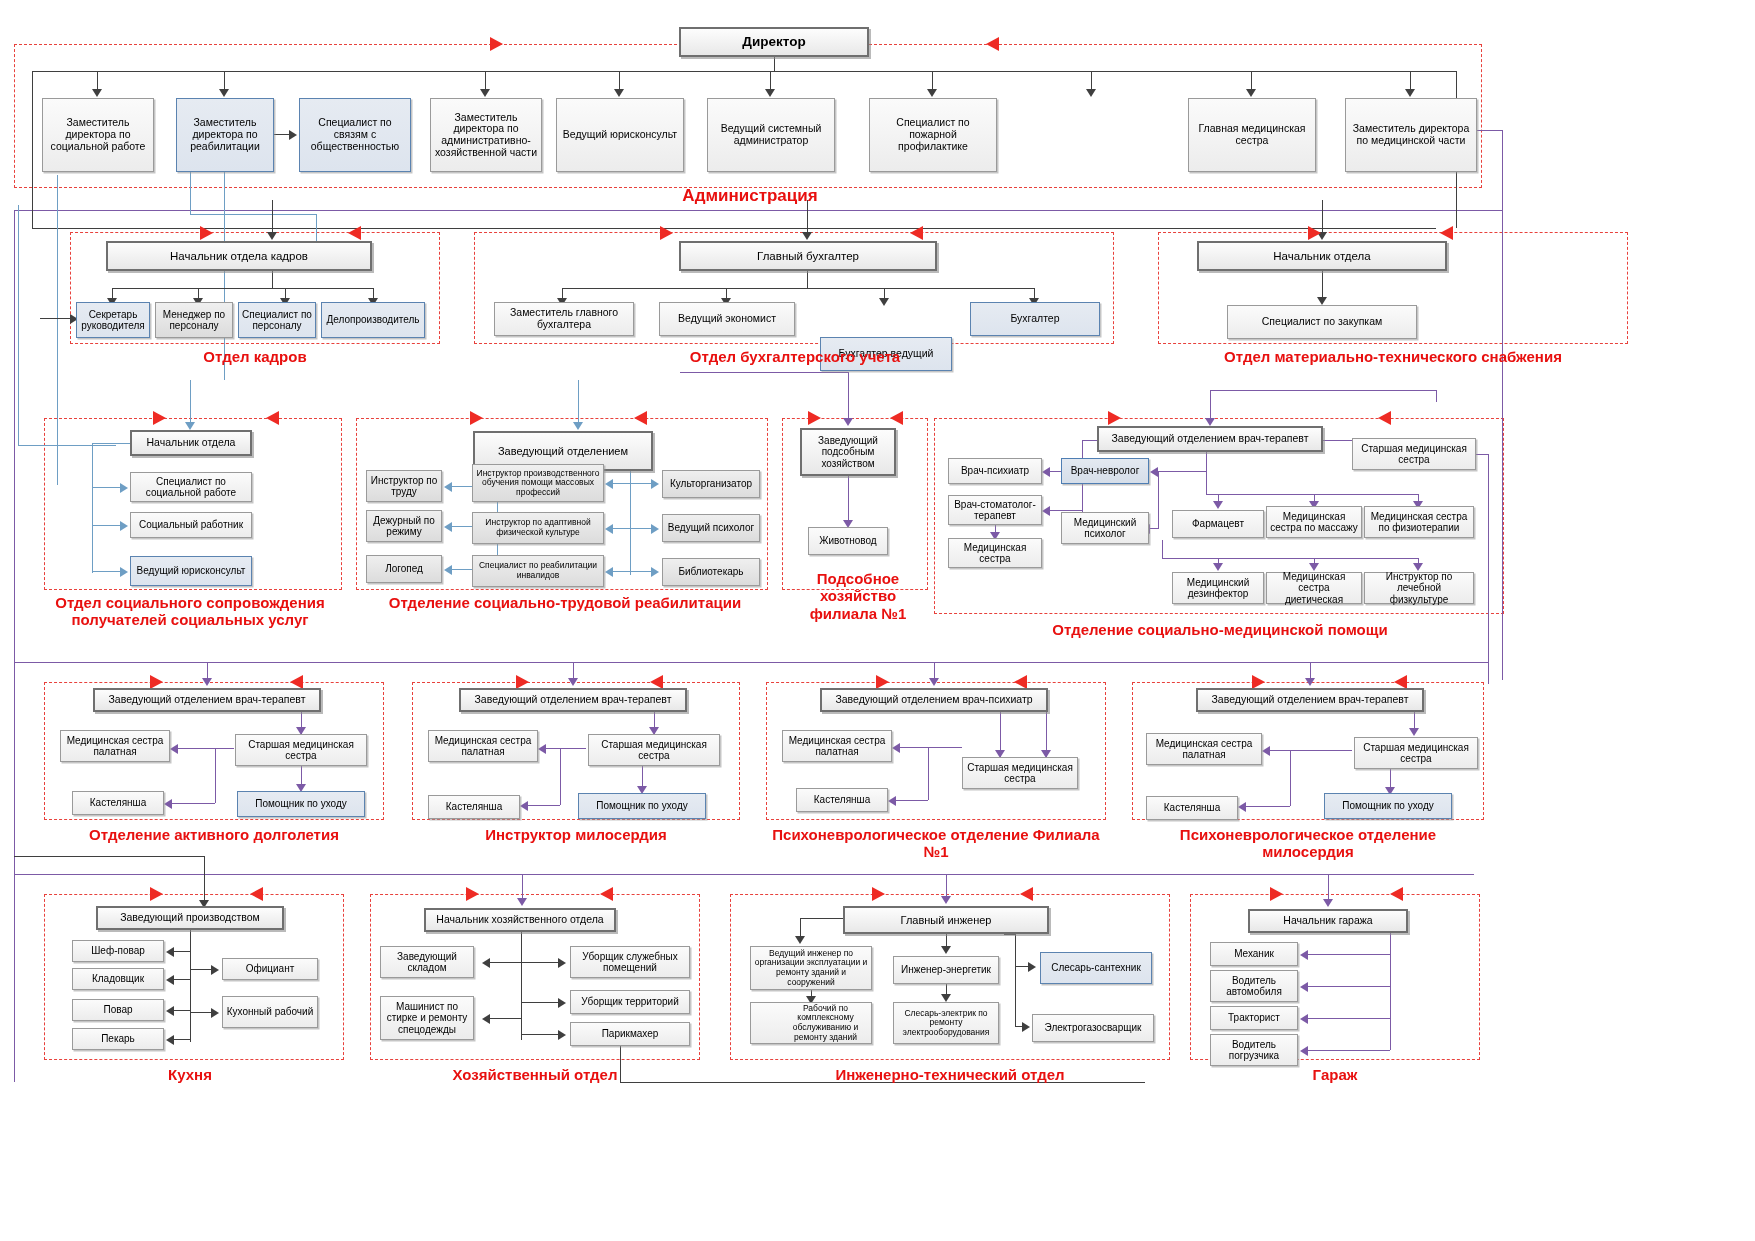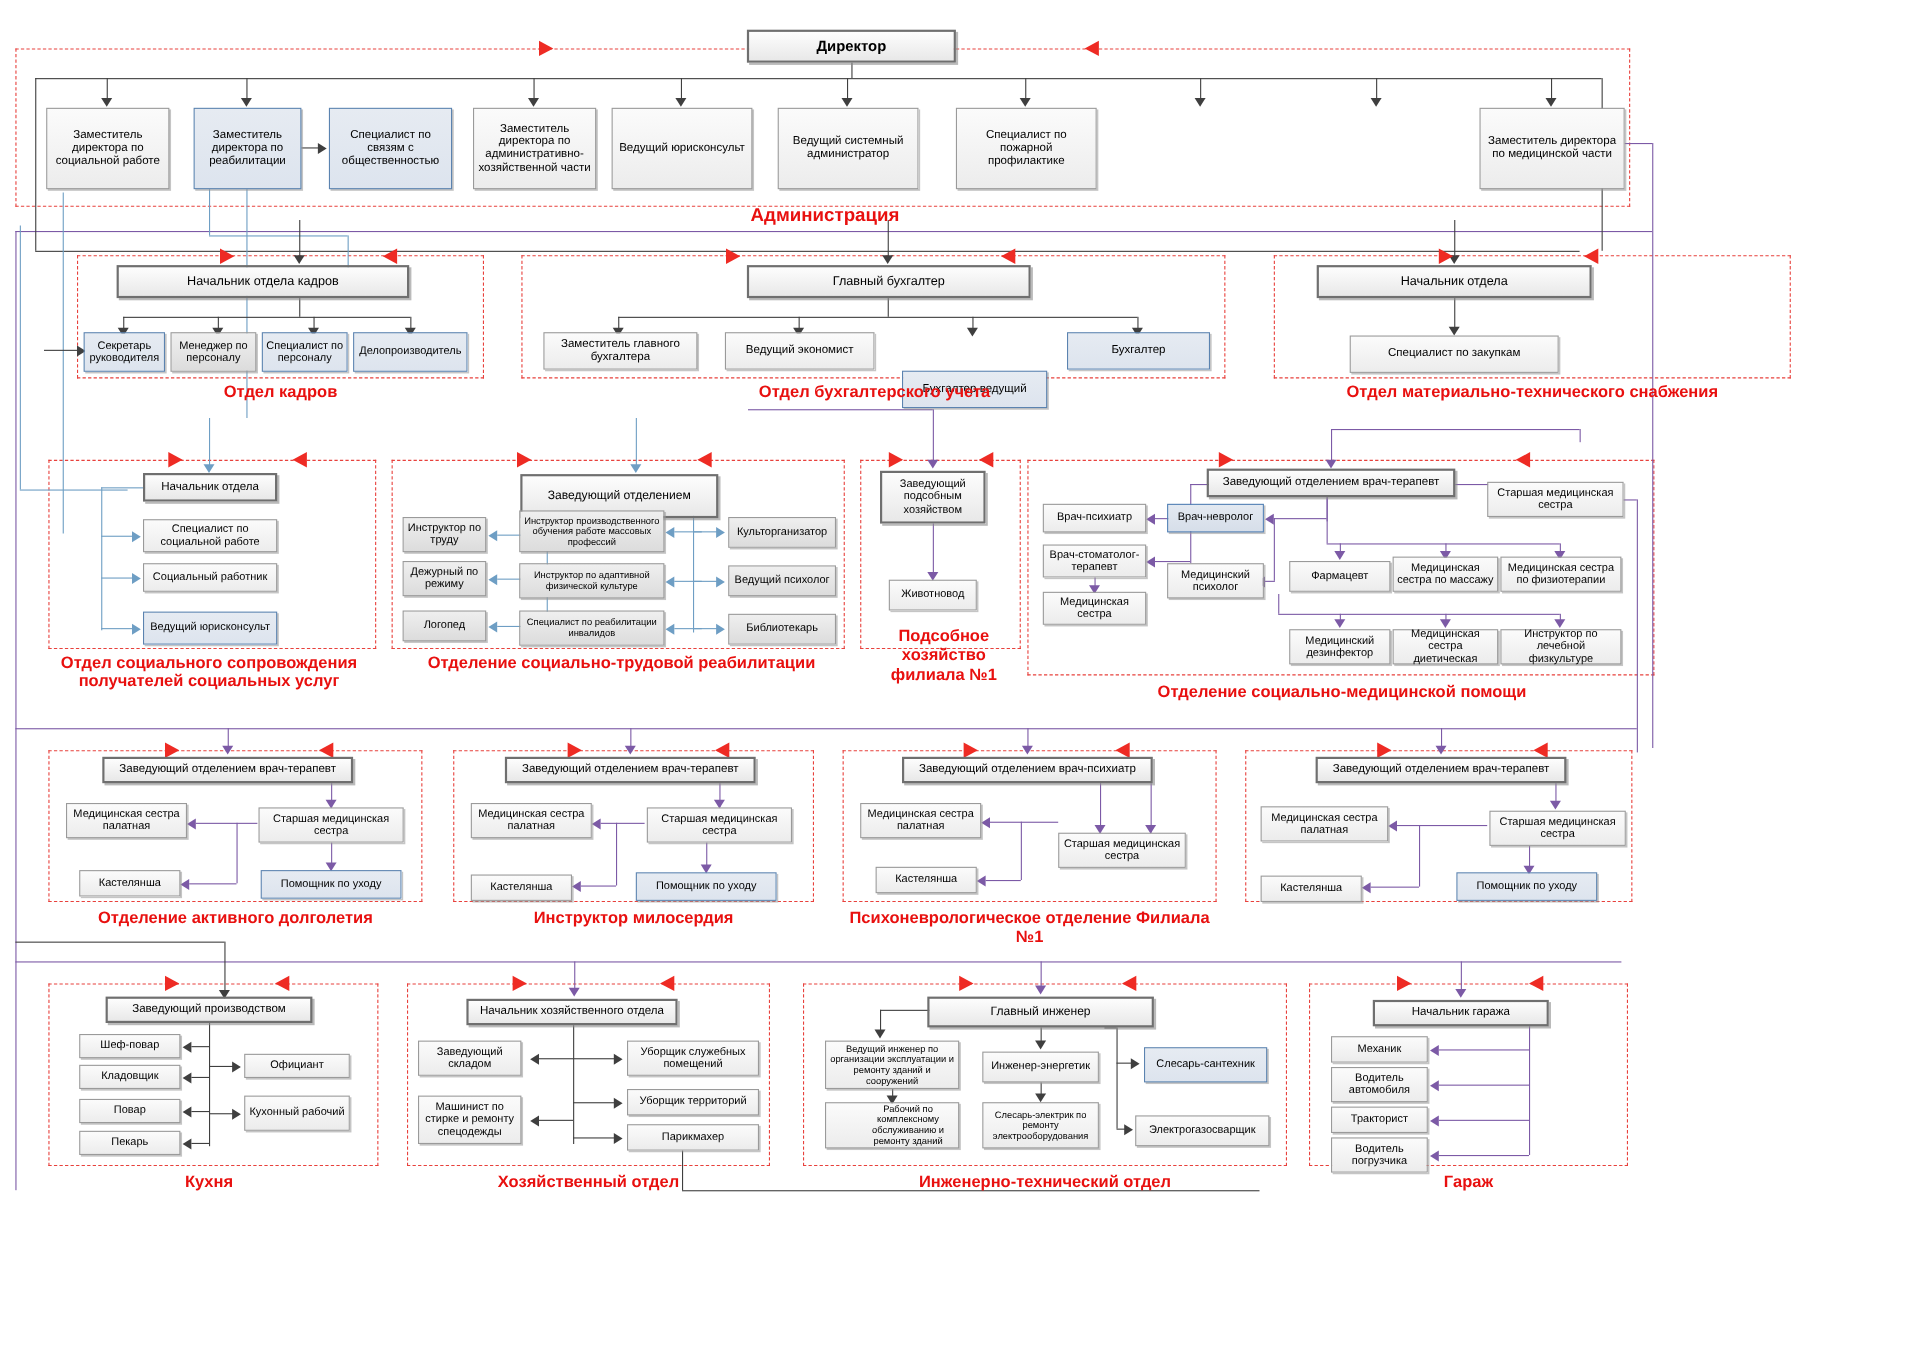--- a/index.html
+++ b/index.html
@@ -80,20 +80,23 @@
     <span>Заместитель директора по административно-хозяйственной части</span>
   </div>
   <div class="box plain" style="left:556px;top:98px;width:128px;height:74px;font-size:10.5px;">
     <span>Ведущий юрисконсульт</span>
   </div>
   <div class="box plain" style="left:707px;top:98px;width:128px;height:74px;font-size:10.5px;">
     <span>Ведущий системный администратор</span>
   </div>
   <div class="box plain" style="left:869px;top:98px;width:128px;height:74px;font-size:10.5px;">
     <span>Специалист по пожарной профилактике</span>
+  </div>
+  <div class="box plain" style="left:1188px;top:98px;width:128px;height:74px;font-size:10.5px;">
+    <span>Главная медицинская сестра</span>
   </div>
   <div class="box plain" style="left:1345px;top:98px;width:132px;height:74px;font-size:10.5px;">
     <span>Заместитель директора по медицинской части</span>
   </div>
 
   <div class="ln v k" style="left:97px;top:71px;height:19px;"></div>
     <div class="ar dn" style="left:92px;top:89px;"></div>
   <div class="ln v k" style="left:224px;top:71px;height:19px;"></div>
     <div class="ar dn" style="left:219px;top:89px;"></div>
   <div class="ln v k" style="left:485px;top:71px;height:19px;"></div>
@@ -252,21 +255,21 @@
     <span>Инструктор по труду</span>
   </div>
   <div class="box gray" style="left:366px;top:510px;width:76px;height:32px;font-size:10px;">
     <span>Дежурный по режиму</span>
   </div>
   <div class="box gray" style="left:366px;top:555px;width:76px;height:28px;font-size:10px;">
     <span>Логопед</span>
   </div>
 
   <div class="box gray" style="left:472px;top:464px;width:132px;height:38px;font-size:8.5px;">
-    <span>Инструктор производственного обучения работе массовых профессий</span>
+    <span>Инструктор производственного обучения помощи массовых профессий</span>
   </div>
   <div class="box gray" style="left:472px;top:512px;width:132px;height:32px;font-size:8.5px;">
     <span>Инструктор по адаптивной физической культуре</span>
   </div>
   <div class="box gray" style="left:472px;top:555px;width:132px;height:32px;font-size:8.5px;">
     <span>Специалист по реабилитации инвалидов</span>
   </div>
 
   <div class="box gray" style="left:662px;top:470px;width:98px;height:28px;font-size:10px;">
     <span>Культорганизатор</span>
@@ -489,20 +492,21 @@
     <div class="ar dn p" style="left:995px;top:750px;"></div>
   <div class="ln h p" style="left:900px;top:747px;width:62px;"></div>
     <div class="ar lf p" style="left:892px;top:743px;"></div>
   <div class="ln v p" style="left:928px;top:747px;height:53px;"></div>
   <div class="ln h p" style="left:896px;top:800px;width:32px;"></div>
     <div class="ar lf p" style="left:888px;top:796px;"></div>
 
   <div class="grp" style="left:1132px;top:682px;width:352px;height:138px;"></div>
   <div class="rar rt" style="left:1252px;top:675px;"></div>
   <div class="rar lf" style="left:1394px;top:675px;"></div>
+  <div class="grp-lbl" style="left:1132px;top:826px;width:352px;font-size:15px;">Психоневрологическое отделение милосердия</div>
   <div class="box thick" style="left:1196px;top:688px;width:228px;height:24px;font-size:10.5px;">
     <span>Заведующий отделением врач-терапевт</span>
   </div>
   <div class="ln v p" style="left:1310px;top:662px;height:18px;"></div>
     <div class="ar dn p" style="left:1305px;top:678px;"></div>
   <div class="box plain" style="left:1354px;top:737px;width:124px;height:32px;font-size:10px;">
     <span>Старшая медицинская сестра</span>
   </div>
   <div class="box plain" style="left:1146px;top:733px;width:116px;height:32px;font-size:10px;">
     <span>Медицинская сестра палатная</span>

